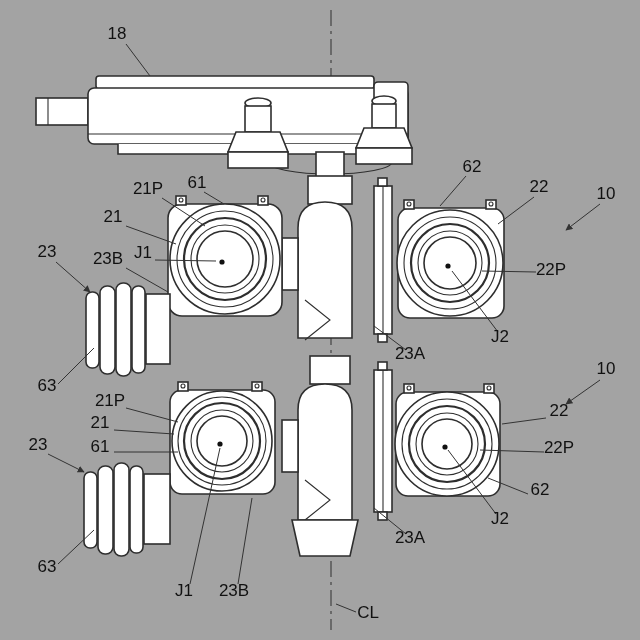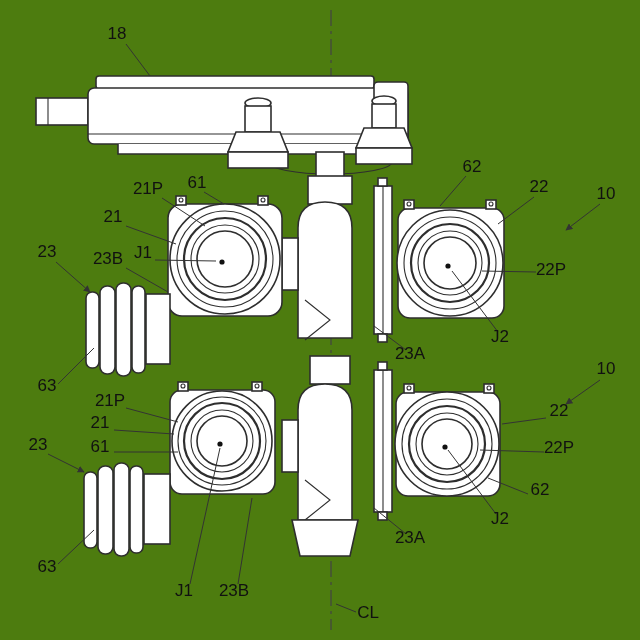--- a/index.html
+++ b/index.html
@@ -1,17 +1,17 @@
 <!DOCTYPE html>
 <html><head>
 <meta charset="utf-8">
 <style>
   html,body{margin:0;padding:0;background:#fff;}
   .canvas{
-    position:relative;width:640px;height:640px;background:#4d7c0f;
+    position:relative;width:640px;height:640px;background:#a3a3a3;
     font-family:"Liberation Sans",sans-serif;overflow:hidden;
   }
   svg text{
     font-family:"Liberation Sans",sans-serif;
     font-size:17px;fill:#111;
   }
   .outline{stroke:#2e2e2e;stroke-width:1.6;fill:#fff;}
   .thin{stroke:#2e2e2e;stroke-width:1.1;fill:none;}
   .bold{stroke:#2e2e2e;stroke-width:2.2;fill:none;}
   .leader{stroke:#333;stroke-width:1;fill:none;}

